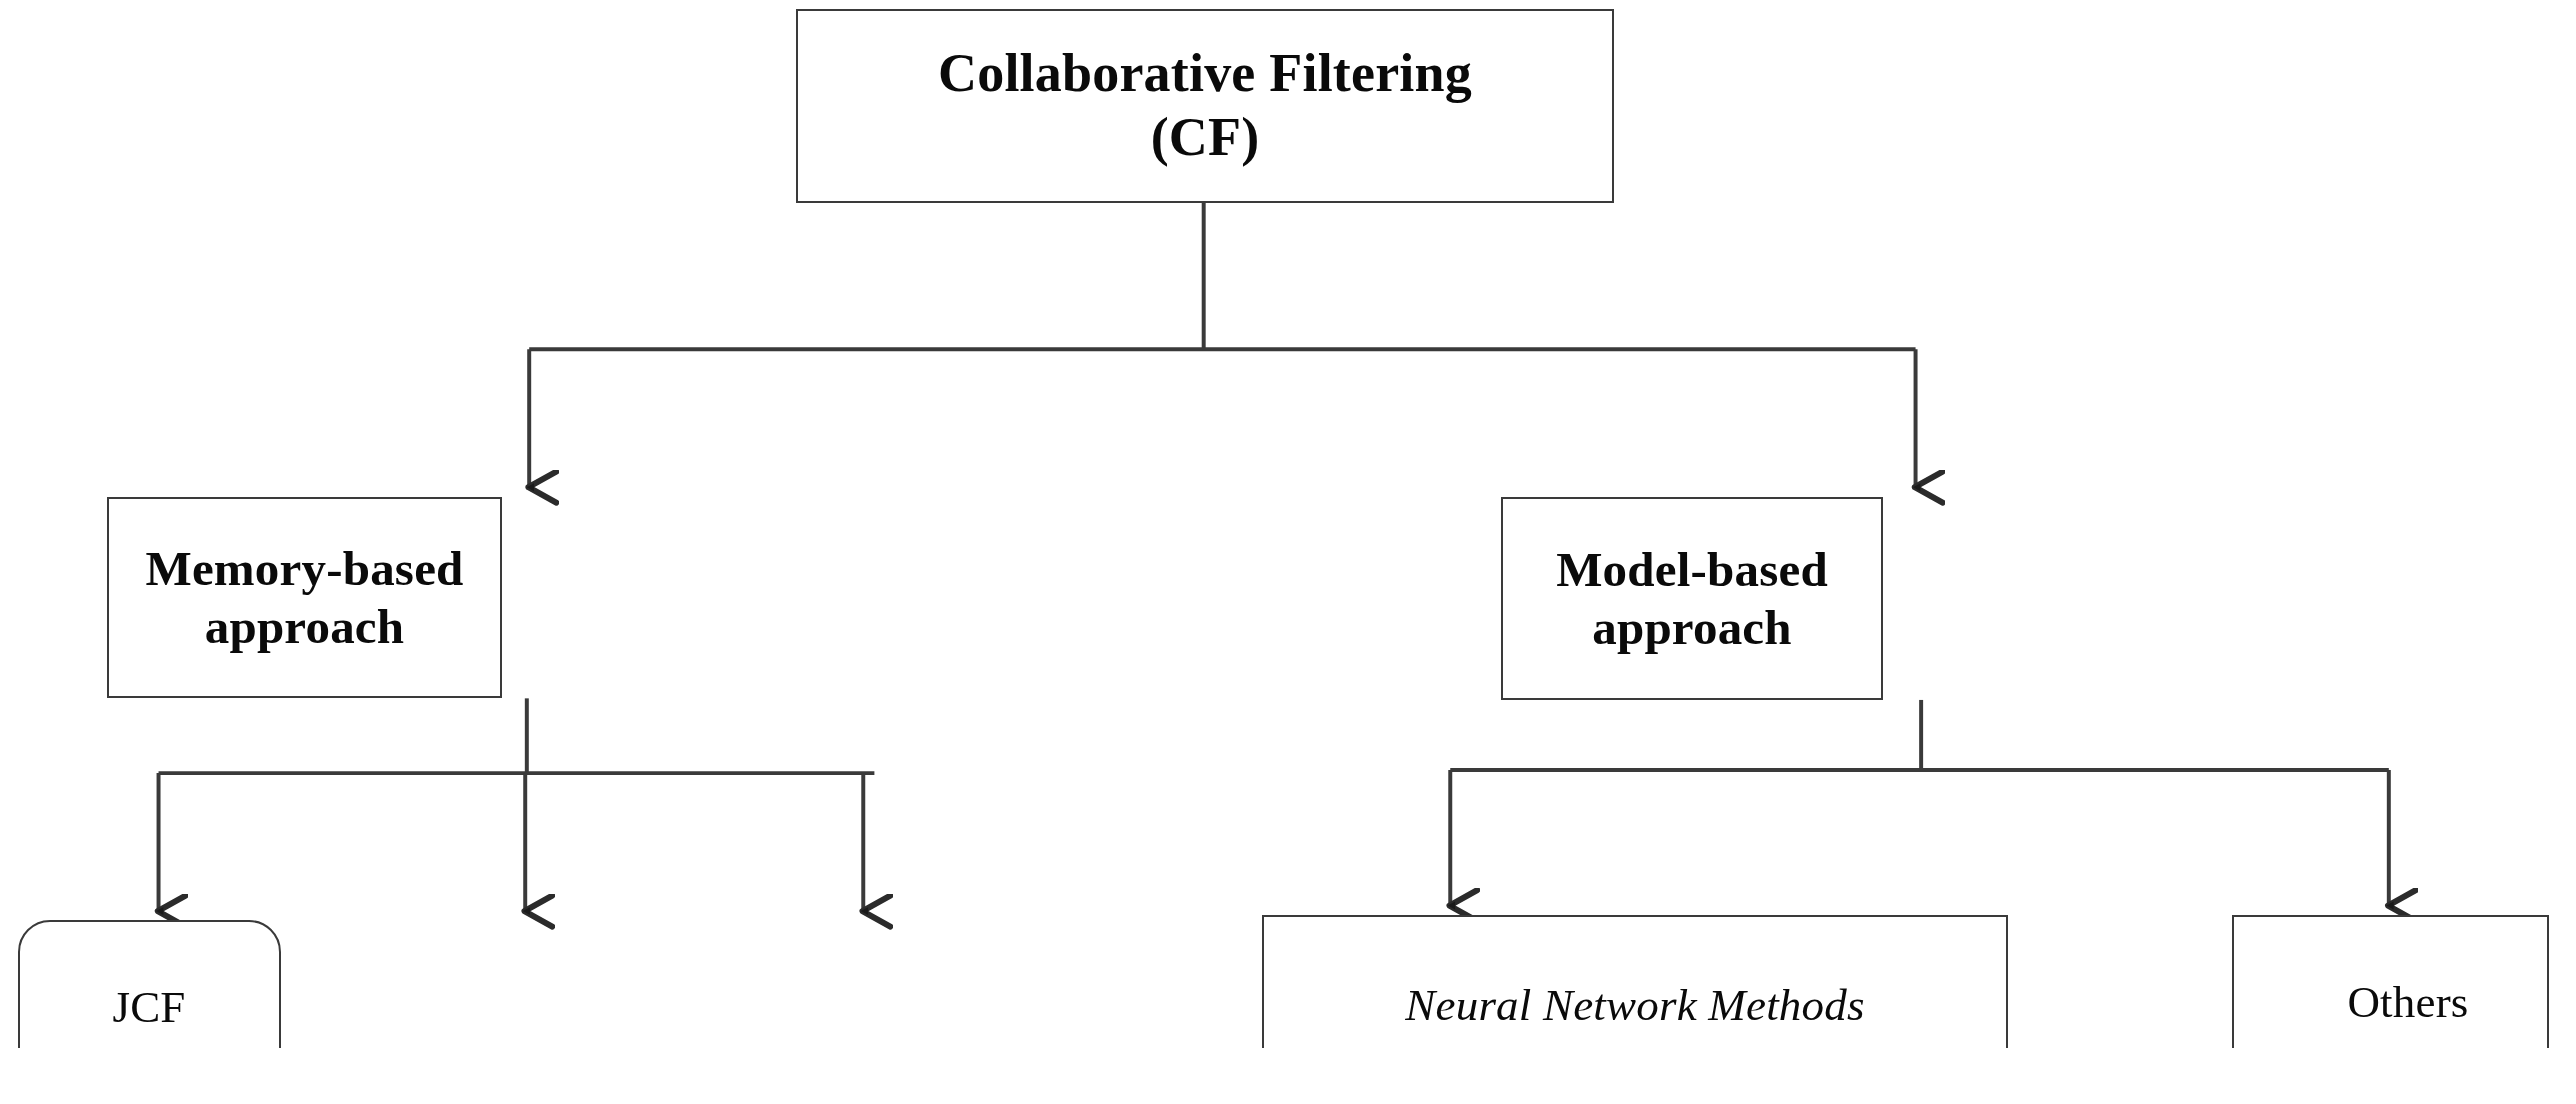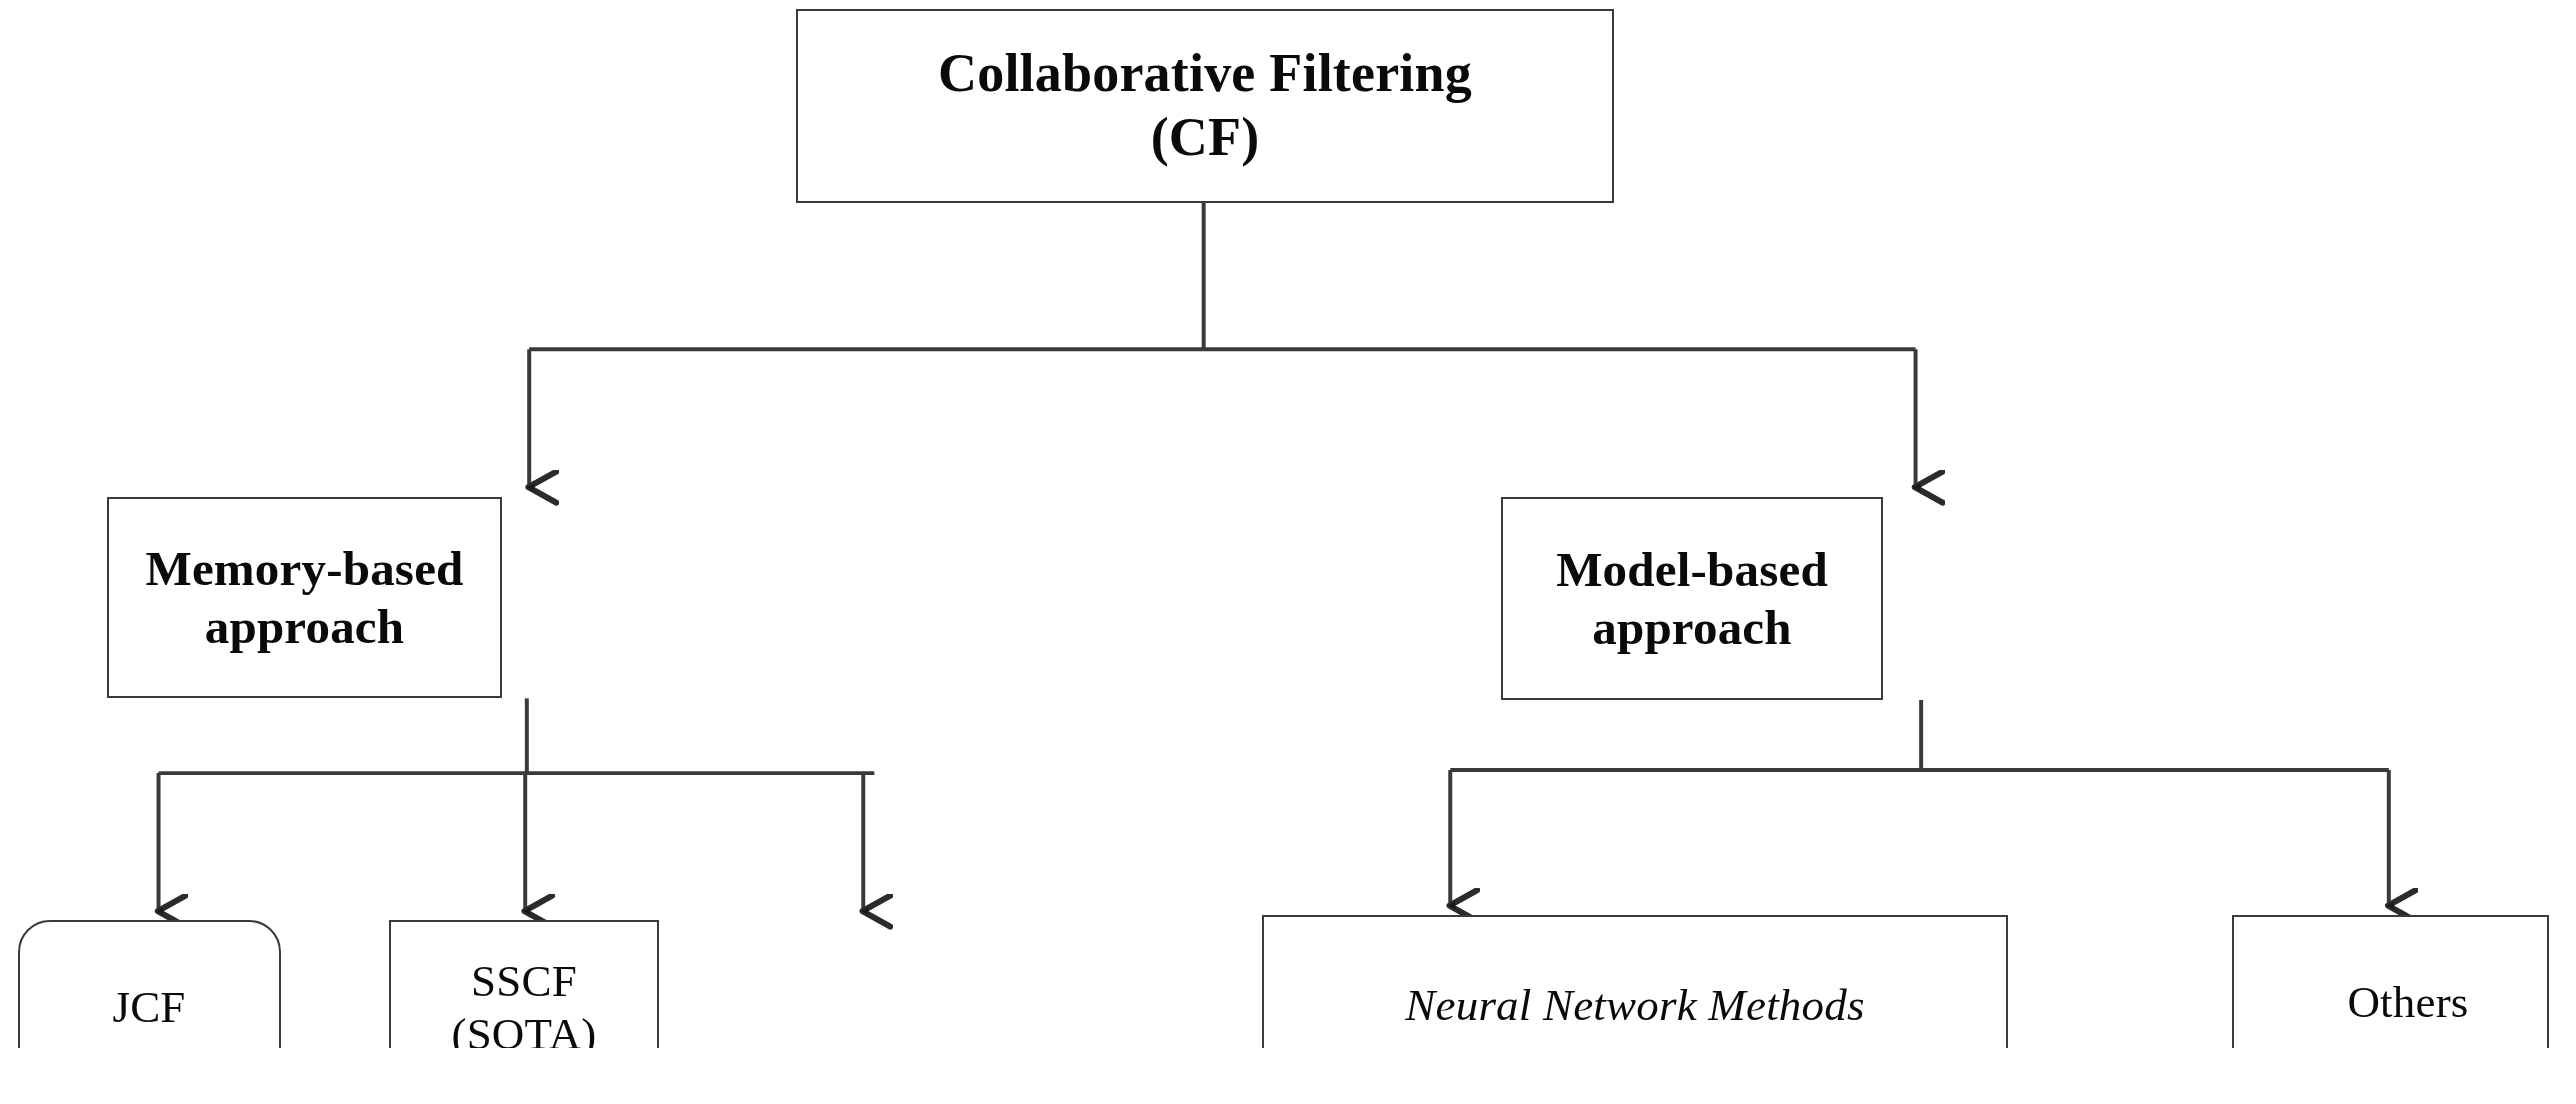--- a/index.html
+++ b/index.html
@@ -111,24 +111,20 @@
   </div>
 
   <div class="node-box node-model level-1">
     <span class="node-label">Model-based approach</span>
   </div>
 
   <div class="node-box node-jcf level-2">
     <span class="node-label">JCF</span>
   </div>
 
-  <div class="node-box node-sscf level-2">
-    <span class="node-label">SSCF
-(SOTA)</span>
-  </div>
 
 
   <div class="node-box node-nnm level-2">
     <span class="node-label">Neural Network Methods</span>
   </div>
 
   <div class="node-box node-others level-2">
     <span class="node-label">Others</span>
   </div>
 

